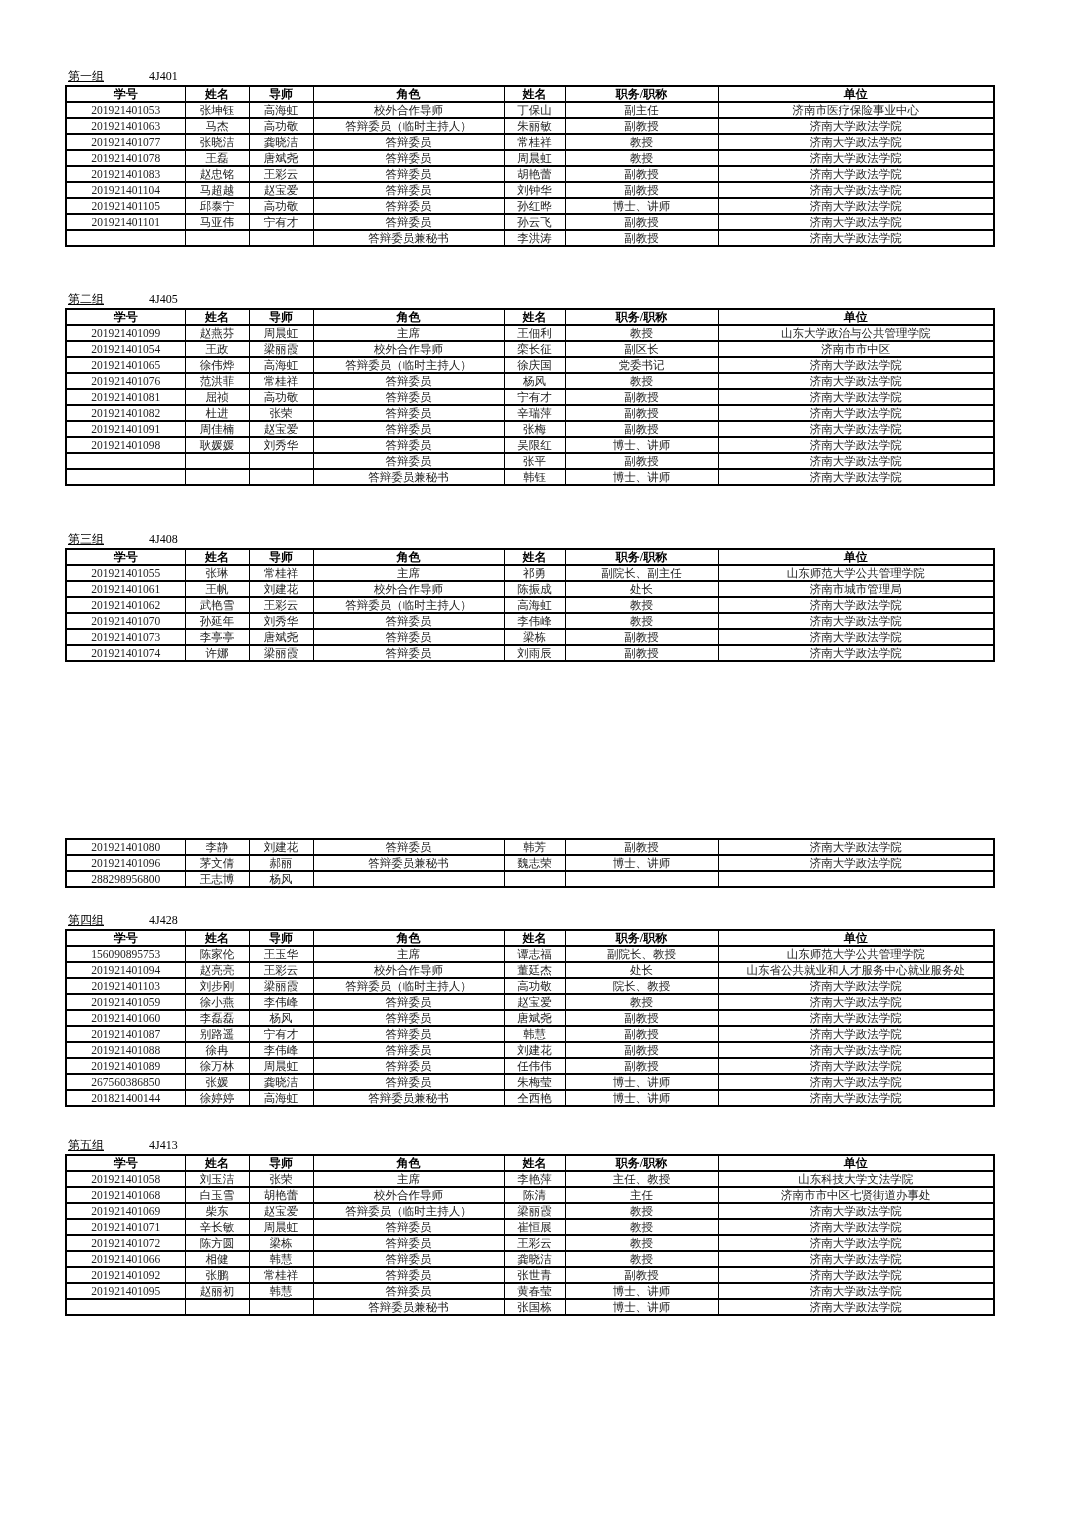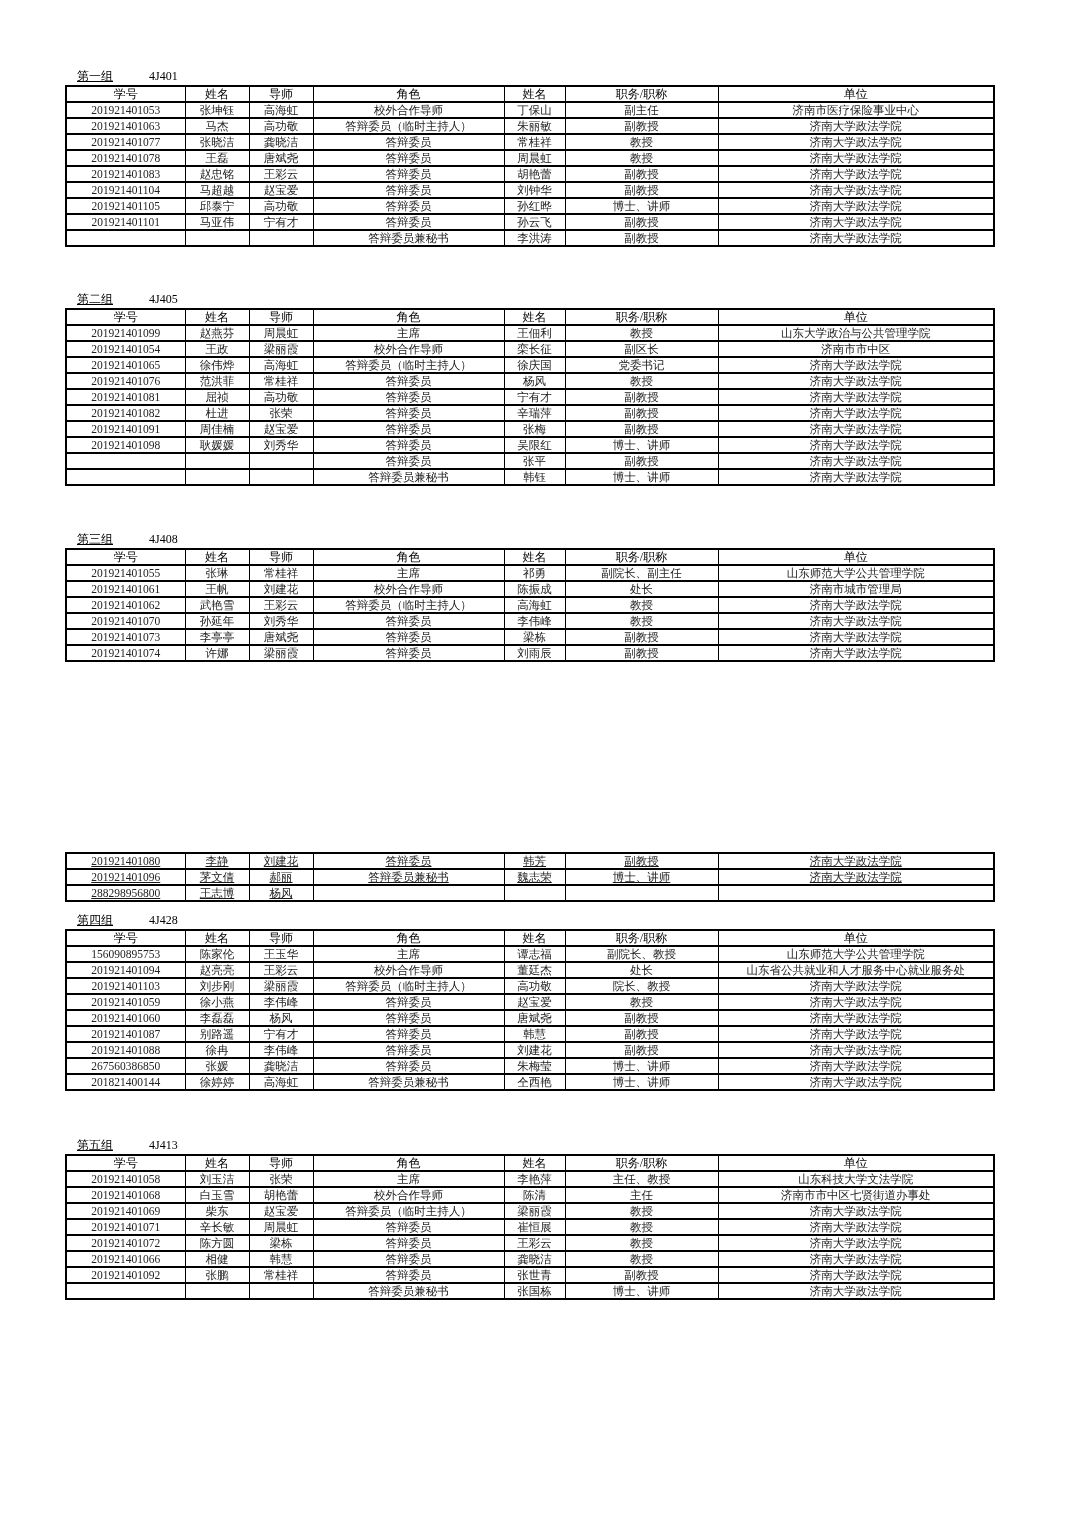--- a/index.html
+++ b/index.html
@@ -14,21 +14,21 @@
     font-family: "Liberation Serif", "DejaVu Serif", serif;
     color: #1a1a1a;
   }
   .sec {
     position: absolute;
     left: 65px;
     width: 930px;
   }
   .glabel {
     position: absolute;
-    left: 12px;
+    left: 3px;
     top: 0;
     font-size: 12px;
     line-height: 13px;
     color: #000;
     text-decoration: underline;
     white-space: pre;
   }
   .room {
     position: absolute;
     left: 84px;
@@ -40,36 +40,36 @@
   table.committee {
     position: absolute;
     left: 0;
     border-collapse: collapse;
     table-layout: fixed;
     width: 928px;
     background: #fff;
     border: 2px solid #000;
   }
   .with-label table.committee { top: 15px; }
-  .no-label table.committee { top: 18px; text-decoration: underline; }
+  .no-label table.committee { top: 4px; }
   table.committee th, table.committee td {
     border-left: 1px solid #000;
     border-right: 1px solid #000;
     border-top: 2px solid #000;
     border-bottom: 2px solid #000;
     height: 14px;
     padding: 0 1px;
     text-align: center;
     vertical-align: middle;
     overflow: hidden;
     white-space: nowrap;
   }
   table.committee th {
     font-size: 12px;
-    font-weight: normal;
+    font-weight: bold;
     color: #000;
     line-height: 14px;
   }
   table.committee td {
     font-size: 11.5px;
     color: #222;
     line-height: 14px;
   }
 </style>
 </head>
@@ -512,20 +512,29 @@
         <tr>
           <td>201921401088</td>
           <td>徐冉</td>
           <td>李伟峰</td>
           <td>答辩委员</td>
           <td>刘建花</td>
           <td>副教授</td>
           <td>济南大学政法学院</td>
         </tr>
         <tr>
+          <td>201921401089</td>
+          <td>徐万林</td>
+          <td>周晨虹</td>
+          <td>答辩委员</td>
+          <td>任伟伟</td>
+          <td>副教授</td>
+          <td>济南大学政法学院</td>
+        </tr>
+        <tr>
           <td>267560386850</td>
           <td>张媛</td>
           <td>龚晓洁</td>
           <td>答辩委员</td>
           <td>朱梅莹</td>
           <td>博士、讲师</td>
           <td>济南大学政法学院</td>
         </tr>
         <tr>
           <td>201821400144</td>
@@ -622,20 +631,29 @@
         <tr>
           <td>201921401092</td>
           <td>张鹏</td>
           <td>常桂祥</td>
           <td>答辩委员</td>
           <td>张世青</td>
           <td>副教授</td>
           <td>济南大学政法学院</td>
         </tr>
         <tr>
+          <td>201921401095</td>
+          <td>赵丽初</td>
+          <td>韩慧</td>
+          <td>答辩委员</td>
+          <td>黄春莹</td>
+          <td>博士、讲师</td>
+          <td>济南大学政法学院</td>
+        </tr>
+        <tr>
           <td></td>
           <td></td>
           <td></td>
           <td>答辩委员兼秘书</td>
           <td>张国栋</td>
           <td>博士、讲师</td>
           <td>济南大学政法学院</td>
         </tr>
       </tbody>
     </table>

